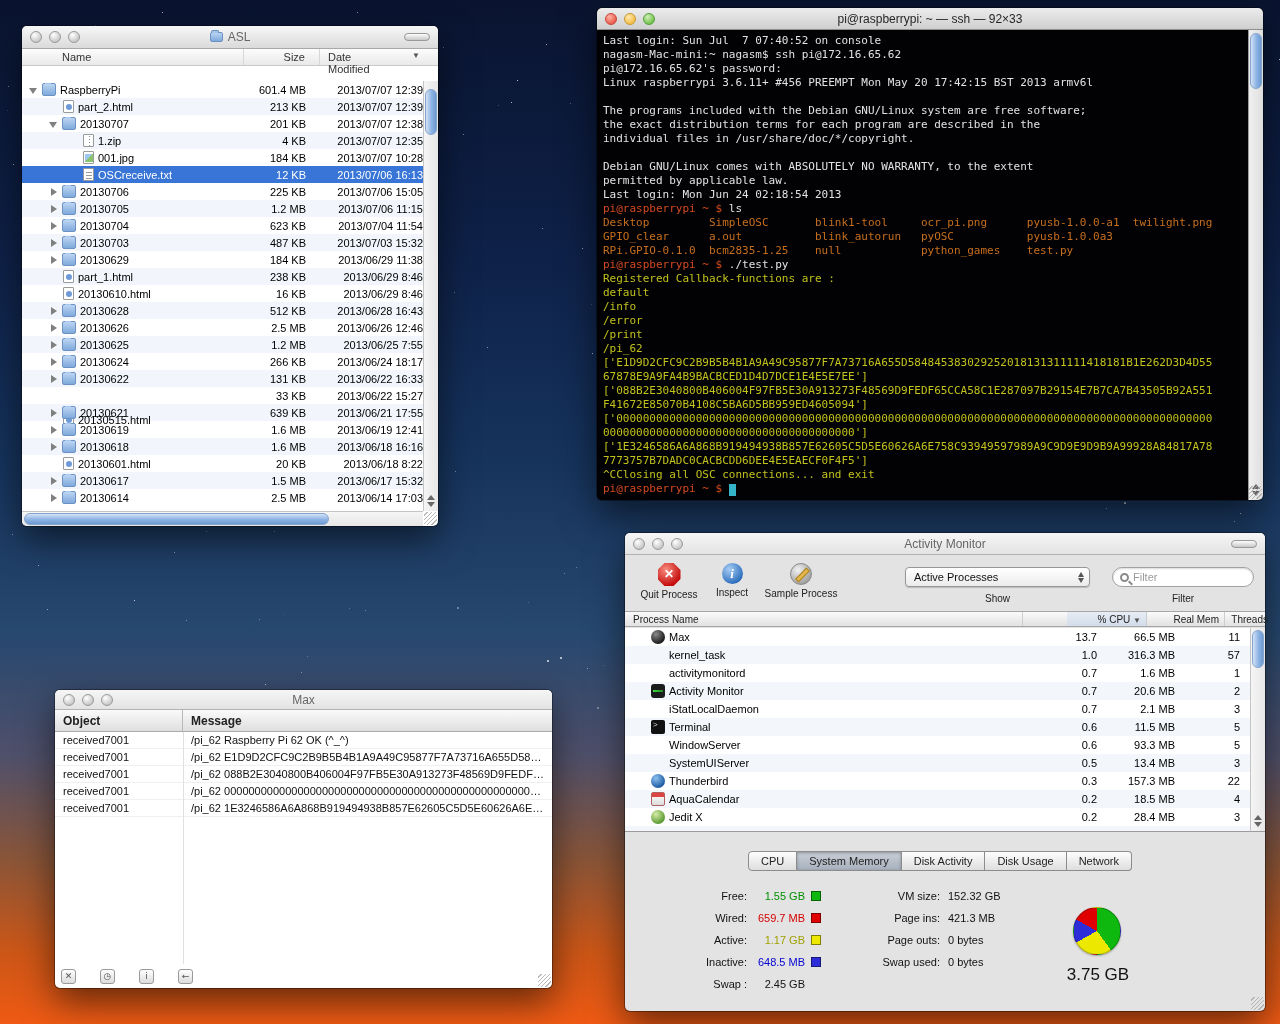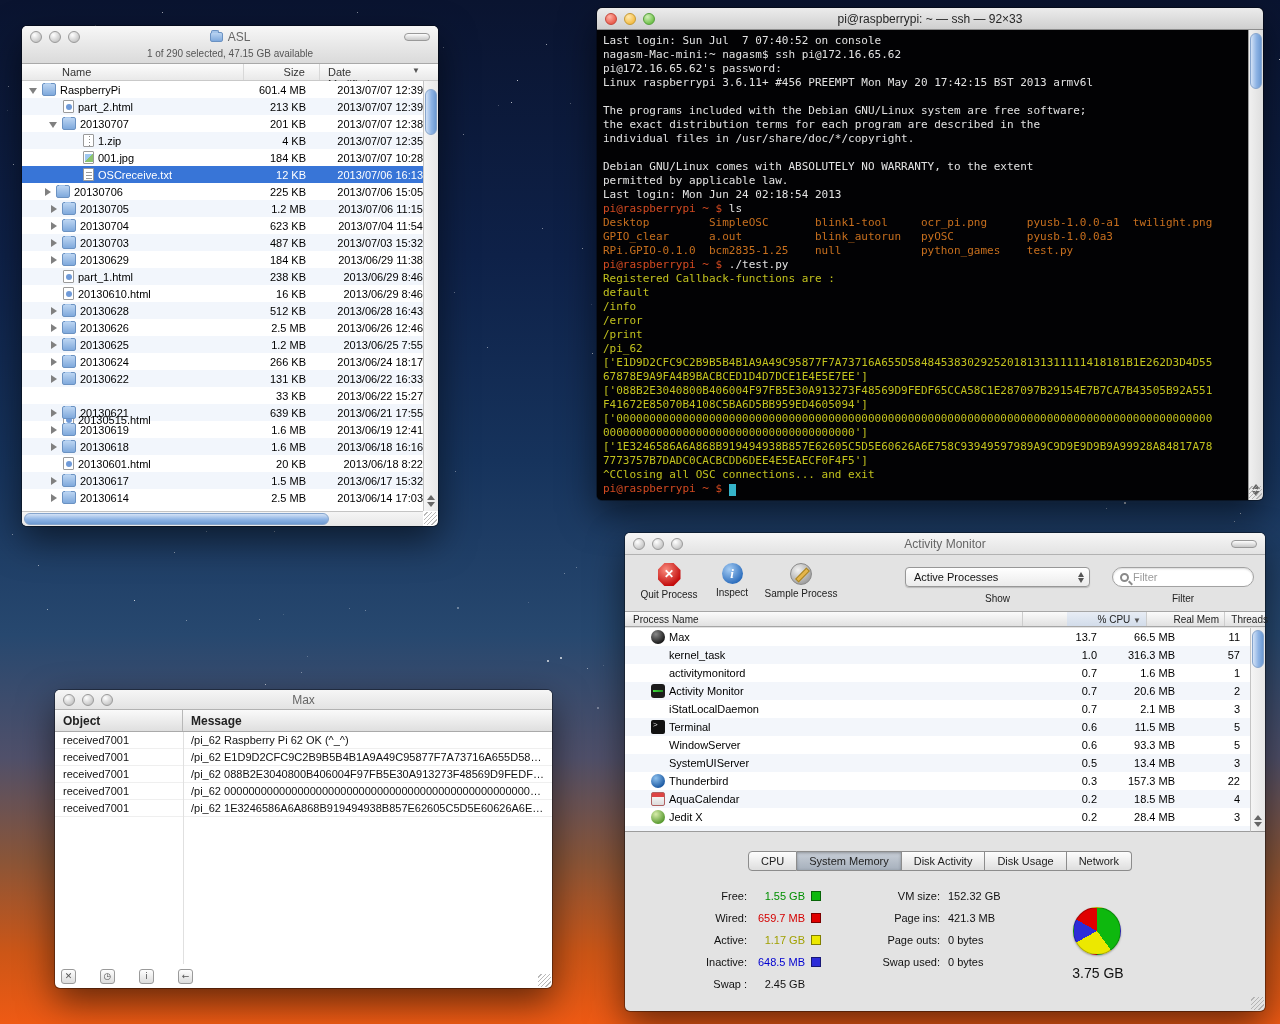--- a/index.html
+++ b/index.html
@@ -209,21 +209,21 @@
   .mem-label { flex:0 0 52px; text-align:right; }
   .mem-val { flex:0 0 58px; text-align:right; }
   .mem-swatch { width:10px; height:10px; margin-left:6px; border:1px solid rgba(0,0,0,.45); flex:none; }
   .mem-mid { position:absolute; top:352px; left:245px; width:170px; font-size:11px; color:#111; }
   .vm-row { display:flex; align-items:center; height:22px; }
   .vm-label { flex:0 0 70px; text-align:right; }
   .vm-val { padding-left:8px; }
   .mem-pie { position:absolute; top:374px; left:448px; width:48px; height:48px; border-radius:50%;
     border:1px solid rgba(0,0,0,.25); box-shadow:0 1px 2px rgba(0,0,0,.3); }
   .pie-label { position:absolute; top:432px; left:430px; width:86px; text-align:center;
-    font-size:14px; color:#111; }
+    font-size:17px; color:#111; }
 </style>
 </head>
 <body>
 
 <div class="desktop">
   <div>
       <div class="star" style="left: 393.8px; top: 269.8px; width: 1px; height: 1px; opacity: 0.99;"></div>
       <div class="star" style="left: 1004.1px; top: 335.8px; width: 1px; height: 1px; opacity: 0.33;"></div>
       <div class="star" style="left: 597px; top: 706.5px; width: 2px; height: 2px; opacity: 0.42;"></div>
       <div class="star" style="left: 197.4px; top: 285.5px; width: 1px; height: 1px; opacity: 0.99;"></div>
@@ -406,21 +406,20 @@
           <span class="dot"></span>
           <span class="dot"></span>
           <span class="dot"></span>
         </div>
         <div class="title">
           <span class="mini-folder"></span>
           <span>ASL</span>
         </div>
         <span class="capsule"></span>
       </div>
-      <div class="statusbar">1 of 290 selected, 47.15 GB available</div>
     </div>
     <div class="fheader">
       <div class="fh fh-name">Name</div>
       <div class="fh fh-size">Size</div>
       <div class="fh fh-date">
         <span>Date Modified</span>
         <span class="sortarrow">▼</span>
       </div>
     </div>
     <div class="frows">
@@ -472,21 +471,21 @@
         <div class="frow sel">
     <div class="f-name" style="padding-left: 46px;">
       <span class="disc d-none"></span>
       <span class="ficon i-text"></span>
       <span>OSCreceive.txt</span>
     </div>
     <div class="f-size">12 KB</div>
     <div class="f-date">2013/07/06 16:13</div>
   </div>
         <div class="frow">
-    <div class="f-name" style="padding-left: 20px;">
+    <div class="f-name" style="padding-left: 26px;">
       <span class="disc d-closed"></span>
       <span class="ficon i-folder"></span>
       <span>20130706</span>
     </div>
     <div class="f-size">225 KB</div>
     <div class="f-date">2013/07/06 15:05</div>
   </div>
         <div class="frow alt">
     <div class="f-name" style="padding-left: 26px;">
       <span class="disc d-closed"></span>

